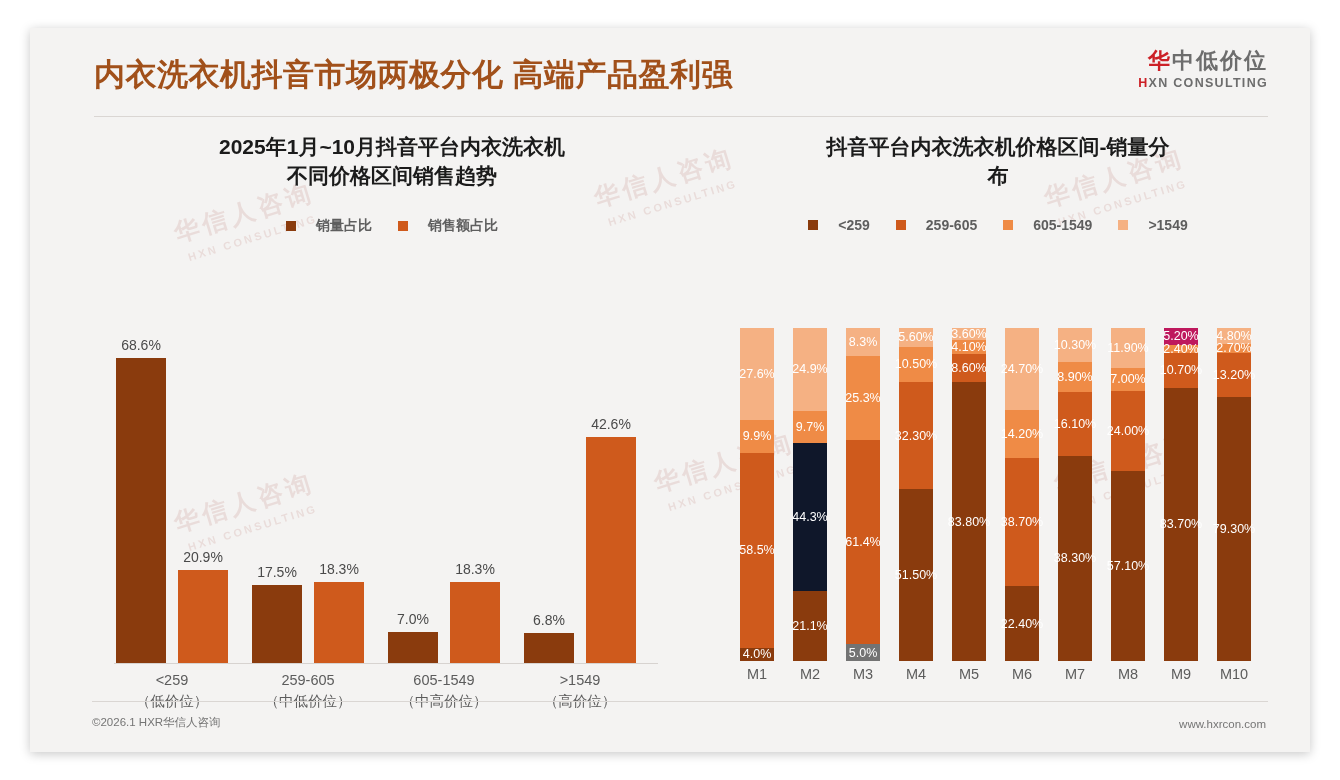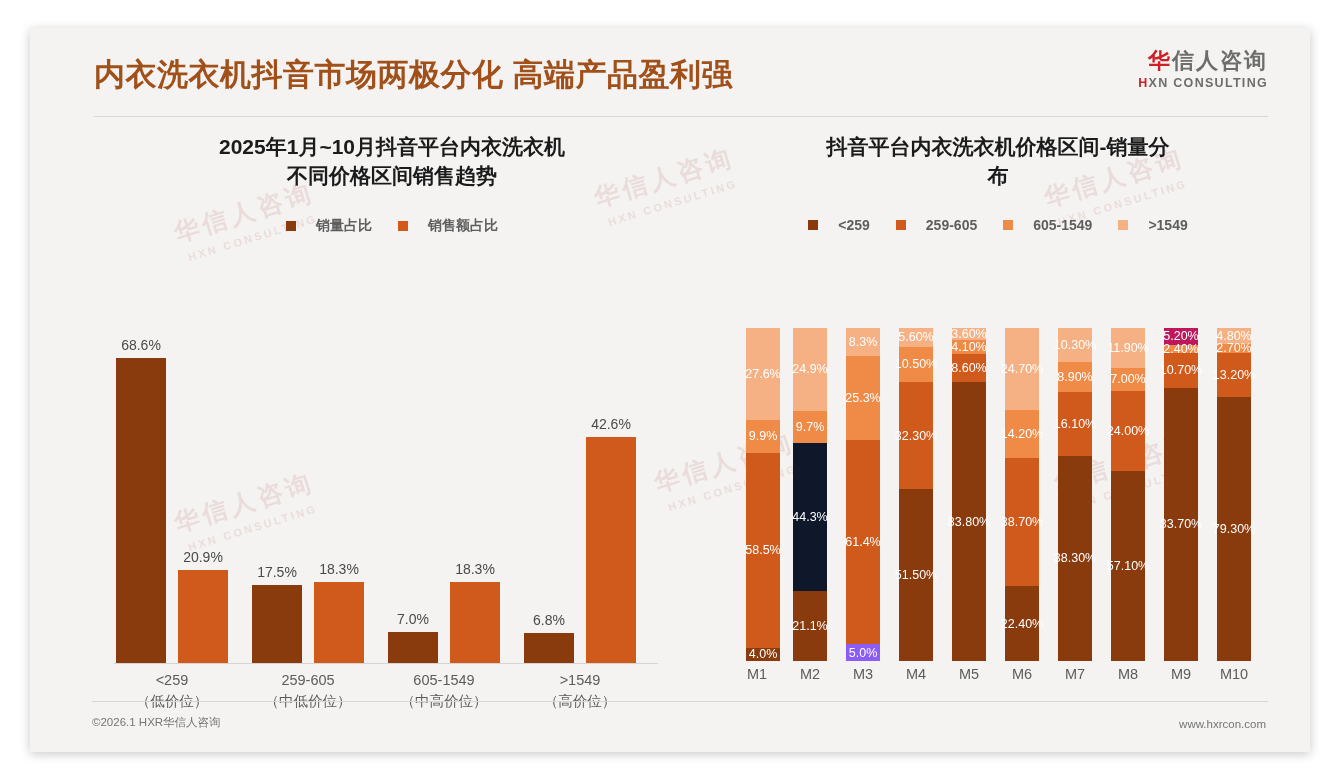--- a/index.html
+++ b/index.html
@@ -128,21 +128,21 @@
 </style>
 </head>
 <body>
 
 <div class="slide-frame">
 
   <div class="header">
     <div class="header-title">内衣洗衣机抖音市场两极分化 高端产品盈利强</div>
     <div class="logo">
       <div class="logo-cn">
-        <span class="red">华</span><span class="gray">信人咨询</span>
+        <span class="red">华</span><span class="gray">中低价位</span>
       </div>
       <div class="logo-en">
         <span class="red">H</span><span>XN CONSULTING</span>
       </div>
     </div>
     <div class="header-rule"></div>
   </div>
 
   <div class="wm" style="left:140px; top:190px;">
     <span class="wm-cn">华信人咨询</span>
@@ -273,21 +273,21 @@
       </div>
       <div class="legend-item">
         <span class="legend-swatch" style="background:#f5b183"></span>
         <span class="legend-label">&gt;1549</span>
       </div>
     </div>
   </div>
 
   <div class="plot-right">
 
-    <div class="stack" style="left:16px;align-items:flex-end;">
+    <div class="stack" style="left:10px;align-items:flex-end;">
       <div class="seg" style="flex:27.6; background:#f5b183">
           <span class="seg-val">27.6%</span>
         </div>
       <div class="seg" style="flex:9.9; background:#ef8b46">
           <span class="seg-val">9.9%</span>
         </div>
       <div class="seg" style="flex:58.5; background:#cf5a1c">
           <span class="seg-val">58.5%</span>
         </div>
       <div class="seg" style="flex:4.0; background:#8a3b0d">
@@ -313,21 +313,21 @@
     <div class="stack" style="left:116px;">
       <div class="seg" style="flex:8.3; background:#f5b183">
           <span class="seg-val">8.3%</span>
         </div>
       <div class="seg" style="flex:25.3; background:#ef8b46">
           <span class="seg-val">25.3%</span>
         </div>
       <div class="seg" style="flex:61.4; background:#cf5a1c">
           <span class="seg-val">61.4%</span>
         </div>
-      <div class="seg" style="flex:5.0; background:#8b5cf6">
+      <div class="seg" style="flex:5.0; background:#737373">
           <span class="seg-val">5.0%</span>
         </div>
     </div>
 
     <div class="stack" style="left:169px;">
       <div class="seg" style="flex:5.6; background:#f5b183">
           <span class="seg-val">5.60%</span>
         </div>
       <div class="seg" style="flex:10.5; background:#ef8b46">
           <span class="seg-val">10.50%</span>

